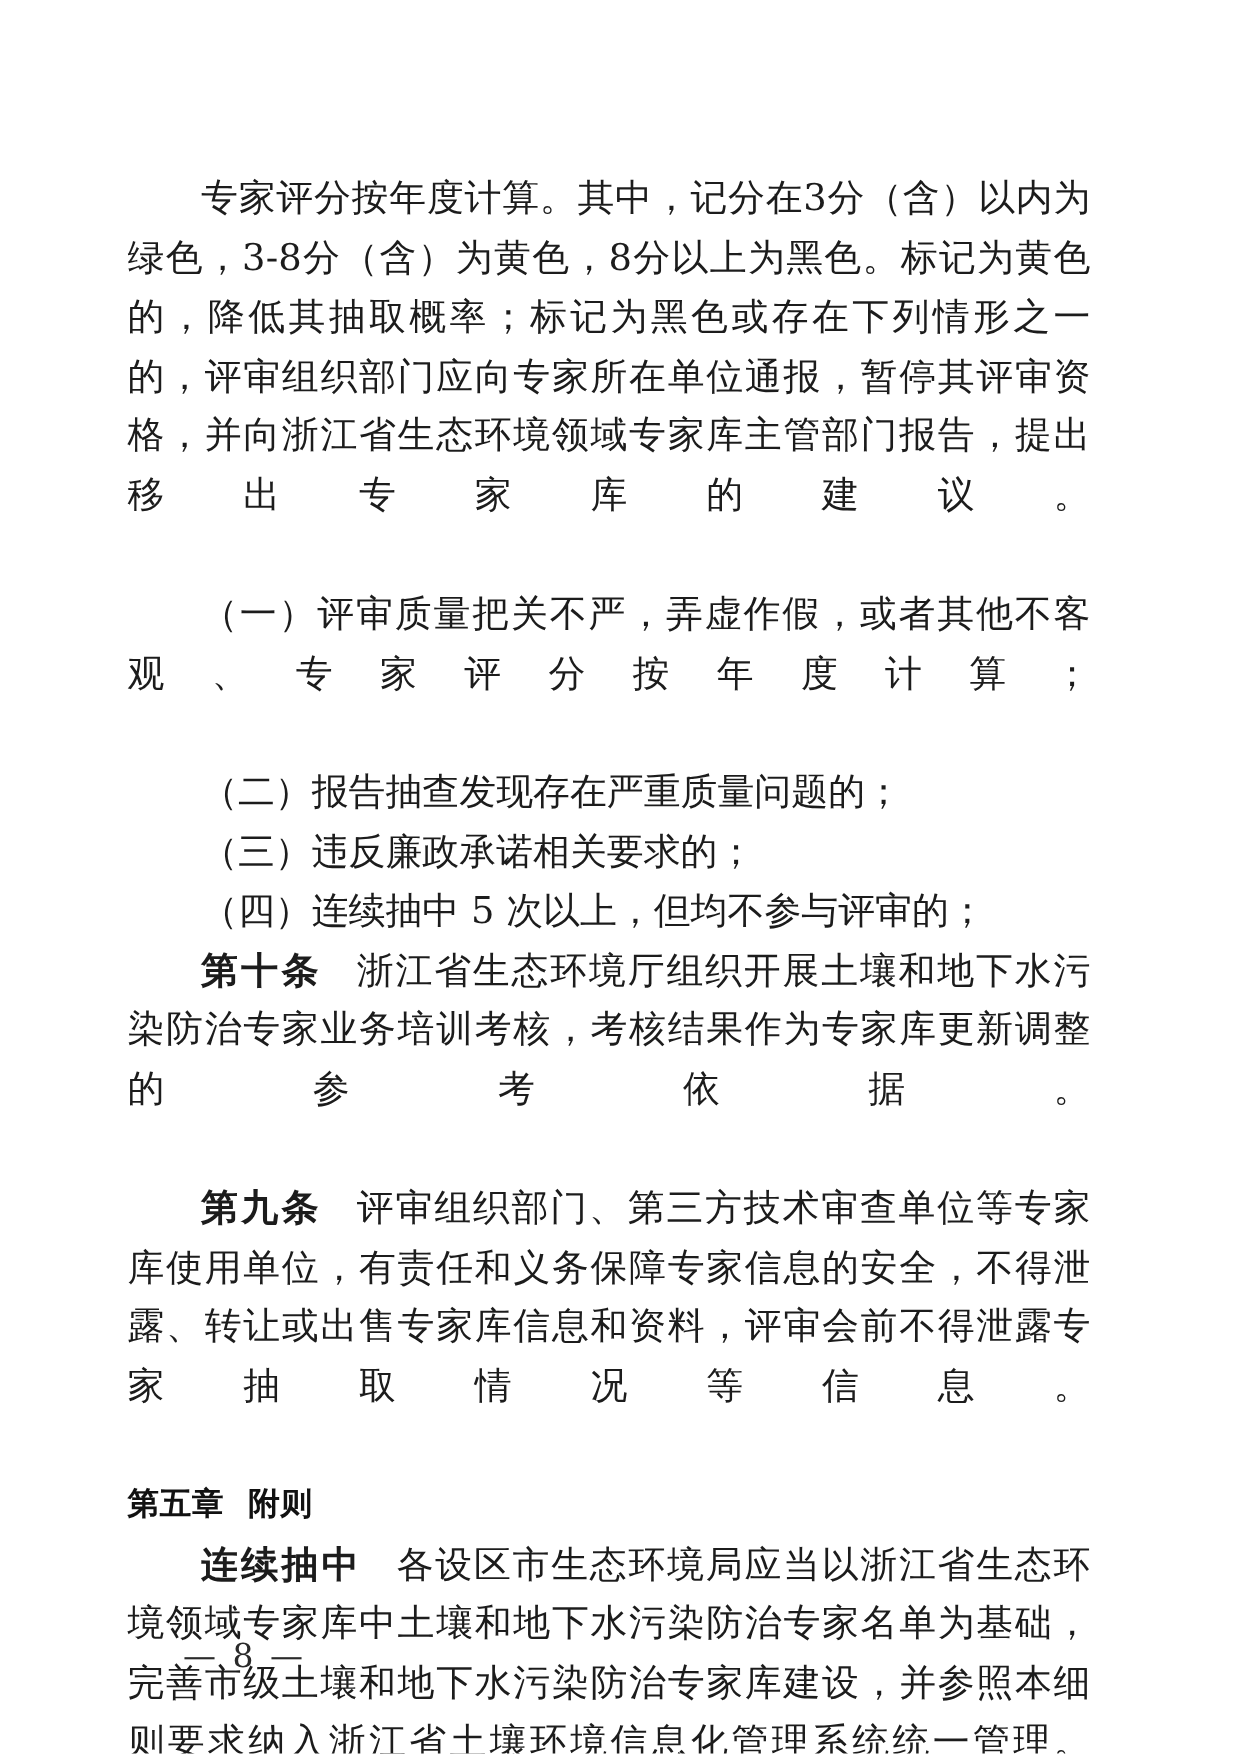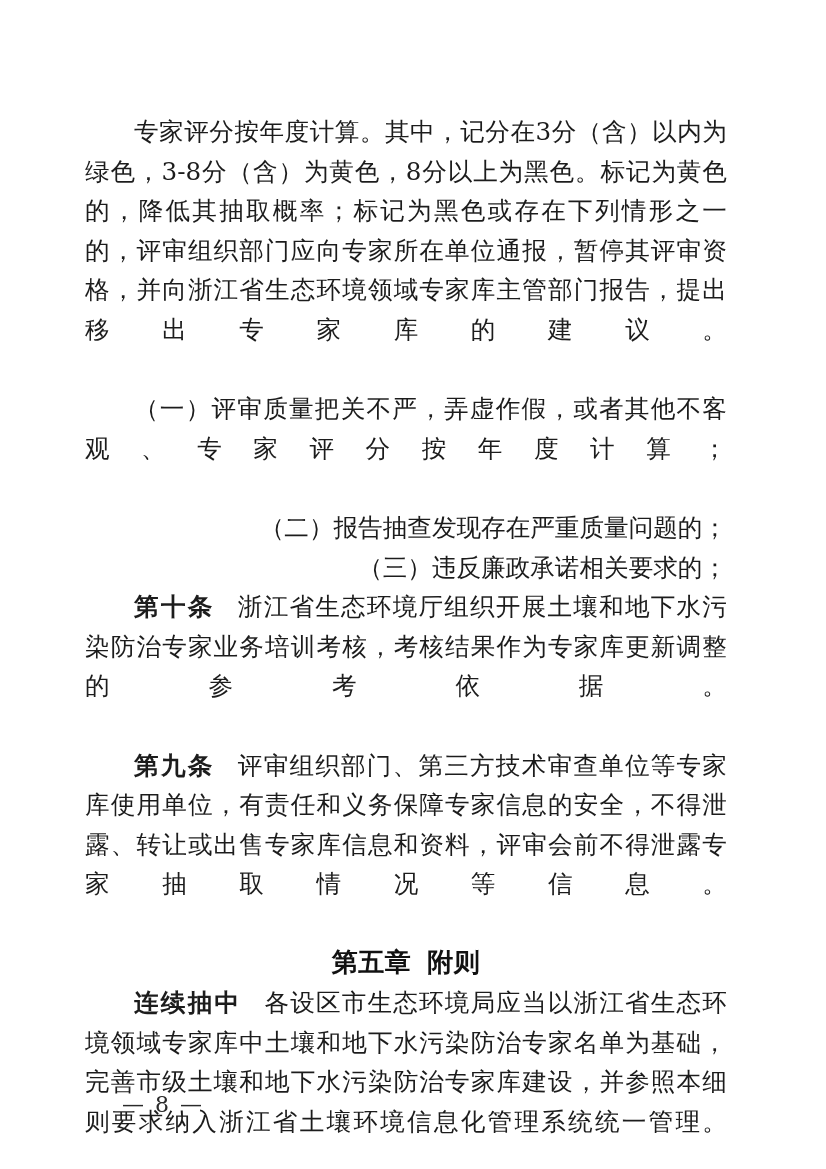--- a/index.html
+++ b/index.html
@@ -54,40 +54,38 @@
   }
 
   
   .item {
     font-size: 24.6px;
     line-height: 39.6px;
     text-indent: 49px;
     margin: 0;
     color: #1c1c1c;
     white-space: nowrap;
-    text-align: right;
   }
 
   
   .art-num {
     font-weight: 700;
     letter-spacing: 1.2px;
   }
   .art-gap {
     display: inline-block;
     width: 22px;
   }
 
   
   .chapter {
     font-family: "DejaVu Sans", "Liberation Sans", sans-serif;
     font-weight: 700;
-    font-size: 26px;
+    font-size: 21px;
     line-height: 39.6px;
-    text-align: center;
     text-indent: 0;
     margin: 0;
     letter-spacing: 0.5px;
     color: #111111;
   }
   .chapter .ch-gap {
     display: inline-block;
     width: 16px;
   }
 
@@ -112,20 +110,21 @@
   <div class="content">
 
     <p class="para">专家评分按年度计算。其中，记分在3分（含）以内为绿色，3-8分（含）为黄色，8分以上为黑色。标记为黄色的，降低其抽取概率；标记为黑色或存在下列情形之一的，评审组织部门应向专家所在单位通报，暂停其评审资格，并向浙江省生态环境领域专家库主管部门报告，提出移出专家库的建议。</p>
 
     <p class="para">（一）评审质量把关不严，弄虚作假，或者其他不客观、专家评分按年度计算；</p>
 
     <p class="item">（二）报告抽查发现存在严重质量问题的；</p>
 
     <p class="item">（三）违反廉政承诺相关要求的；</p>
 
+    <p class="item">（四）连续抽中 5 次以上，但均不参与评审的；</p>
 
 
     <p class="para"><span class="art-num">第十条</span><span class="art-gap"></span><span>浙江省生态环境厅组织开展土壤和地下水污染防治专家业务培训考核，考核结果作为专家库更新调整的参考依据。</span></p>
 
     <p class="para"><span class="art-num">第九条</span><span class="art-gap"></span><span>评审组织部门、第三方技术审查单位等专家库使用单位，有责任和义务保障专家信息的安全，不得泄露、转让或出售专家库信息和资料，评审会前不得泄露专家抽取情况等信息。</span></p>
 
     <p class="chapter"><span>第五章</span><span class="ch-gap"></span><span>附则</span></p>
 
     <p class="para"><span class="art-num">连续抽中</span><span class="art-gap"></span><span>各设区市生态环境局应当以浙江省生态环境领域专家库中土壤和地下水污染防治专家名单为基础，完善市级土壤和地下水污染防治专家库建设，并参照本细则要求纳入浙江省土壤环境信息化管理系统统一管理。</span></p>
 

